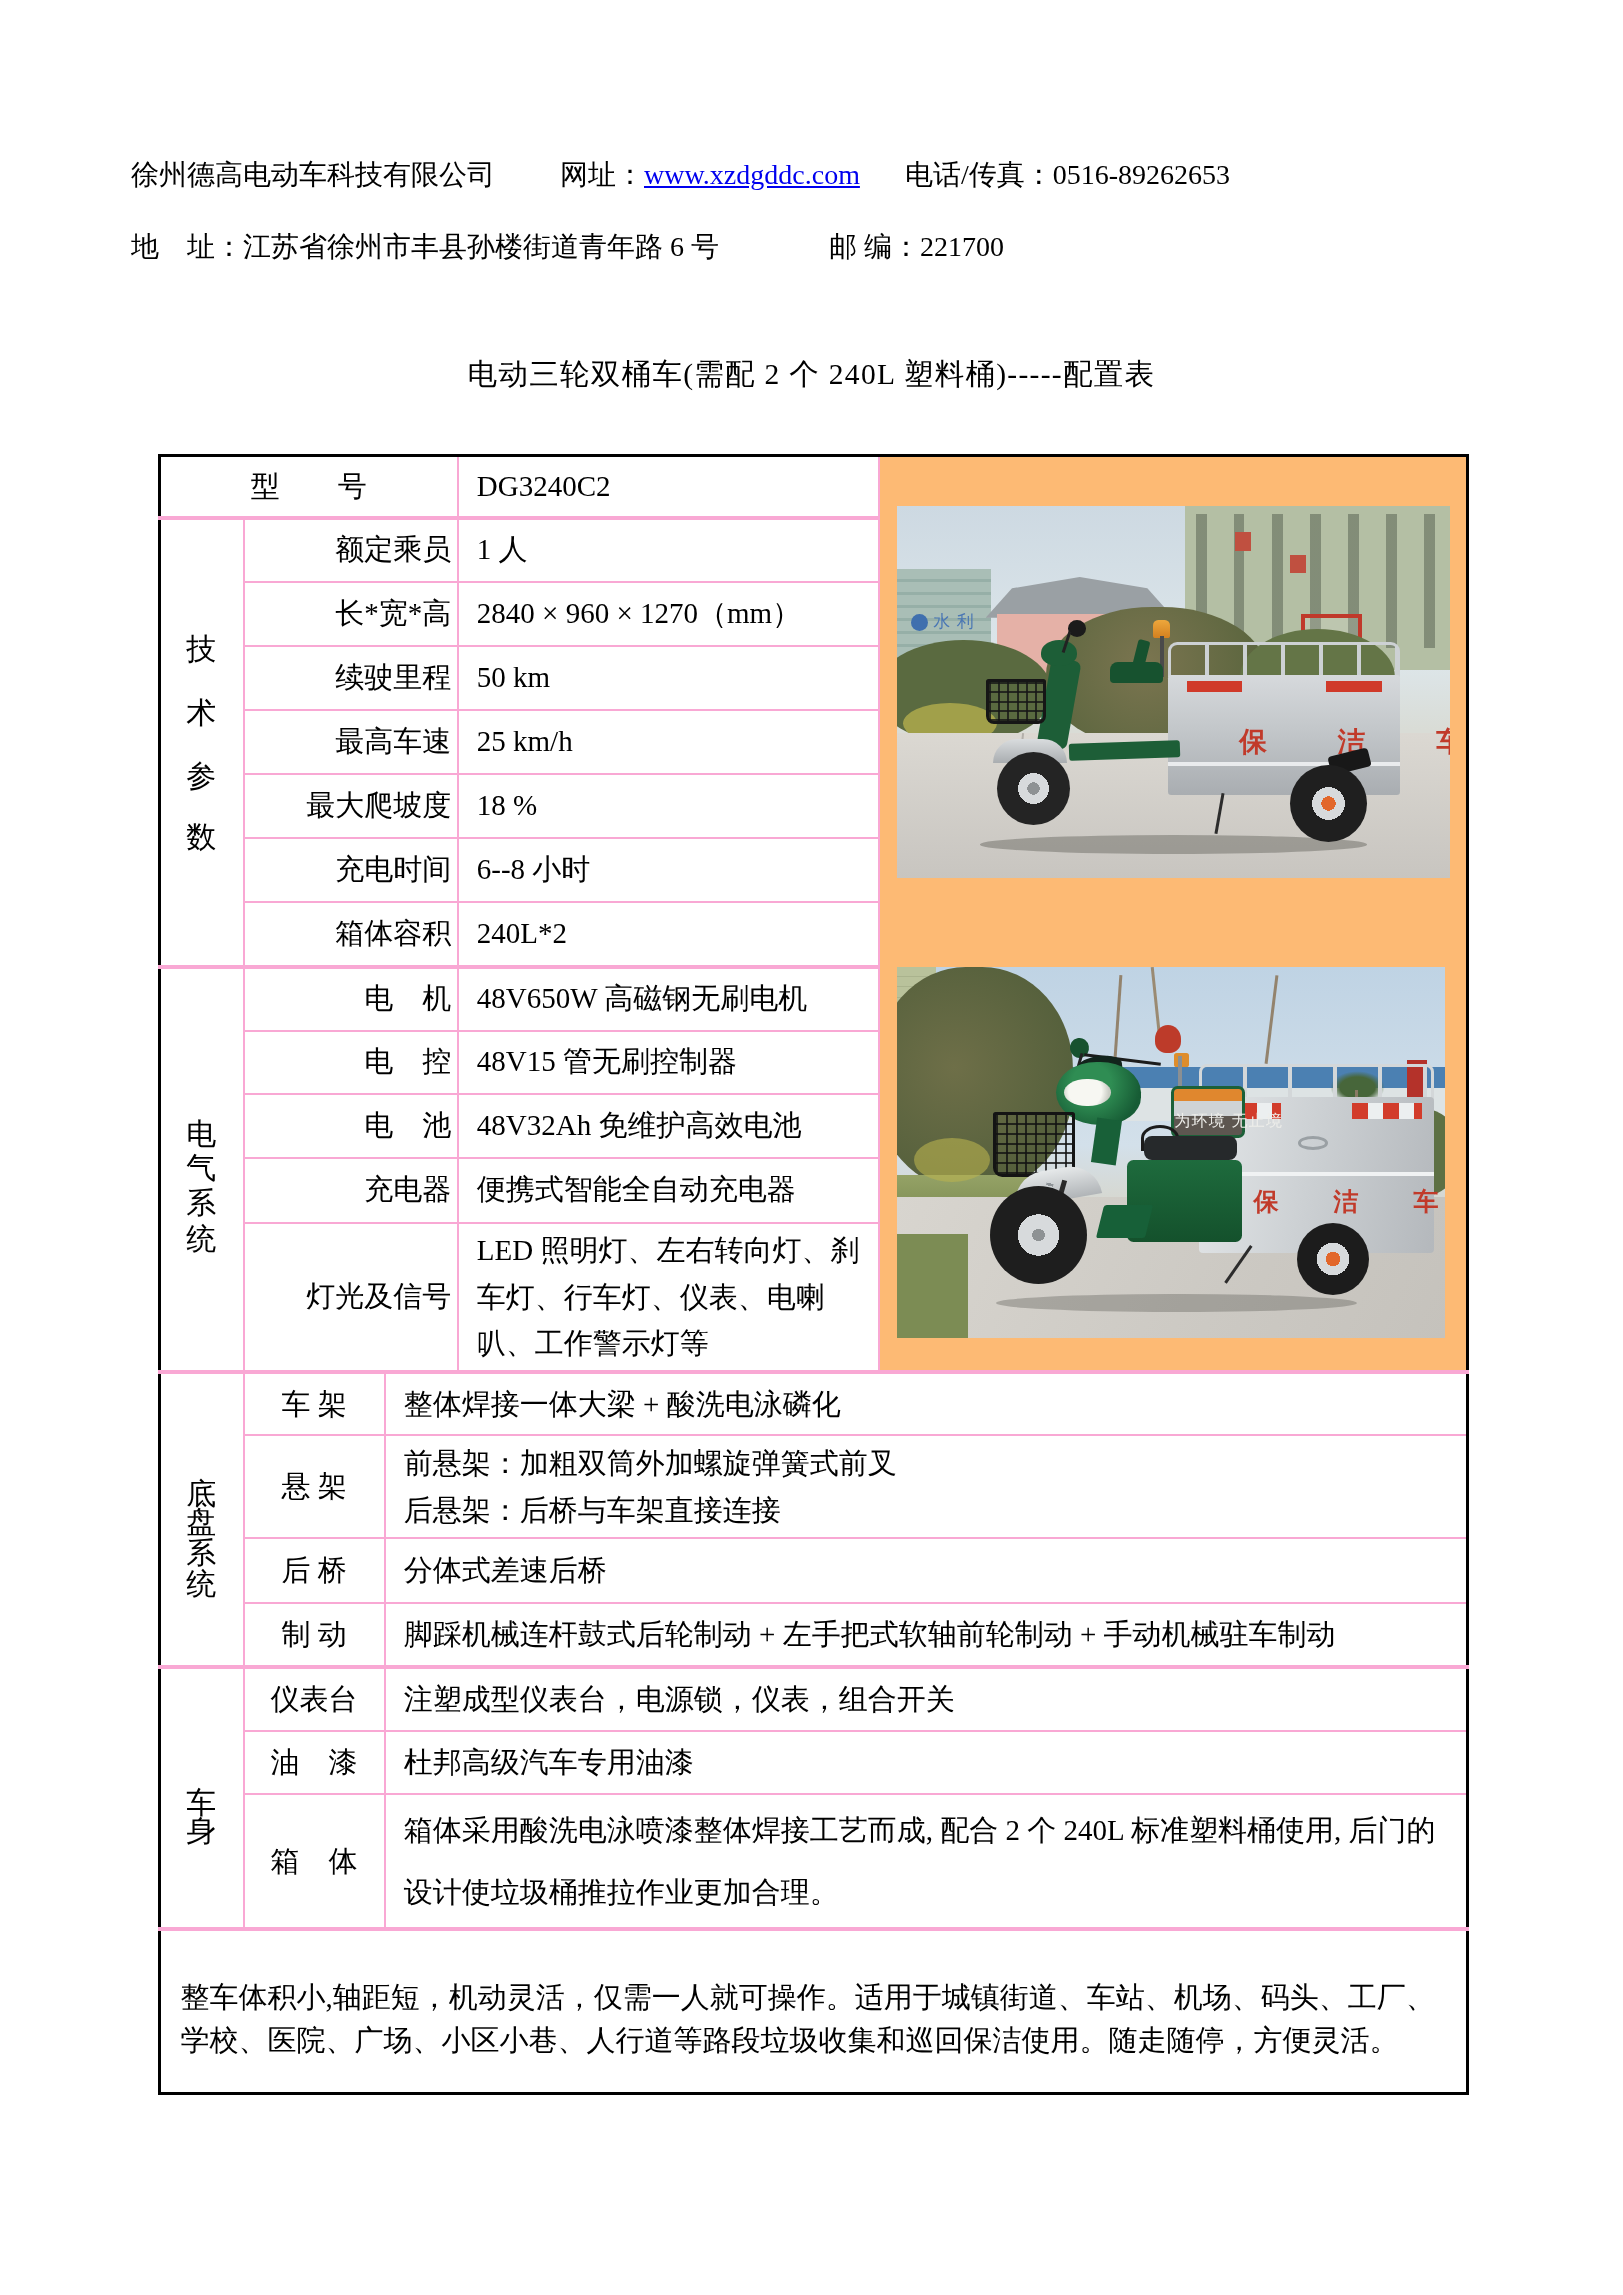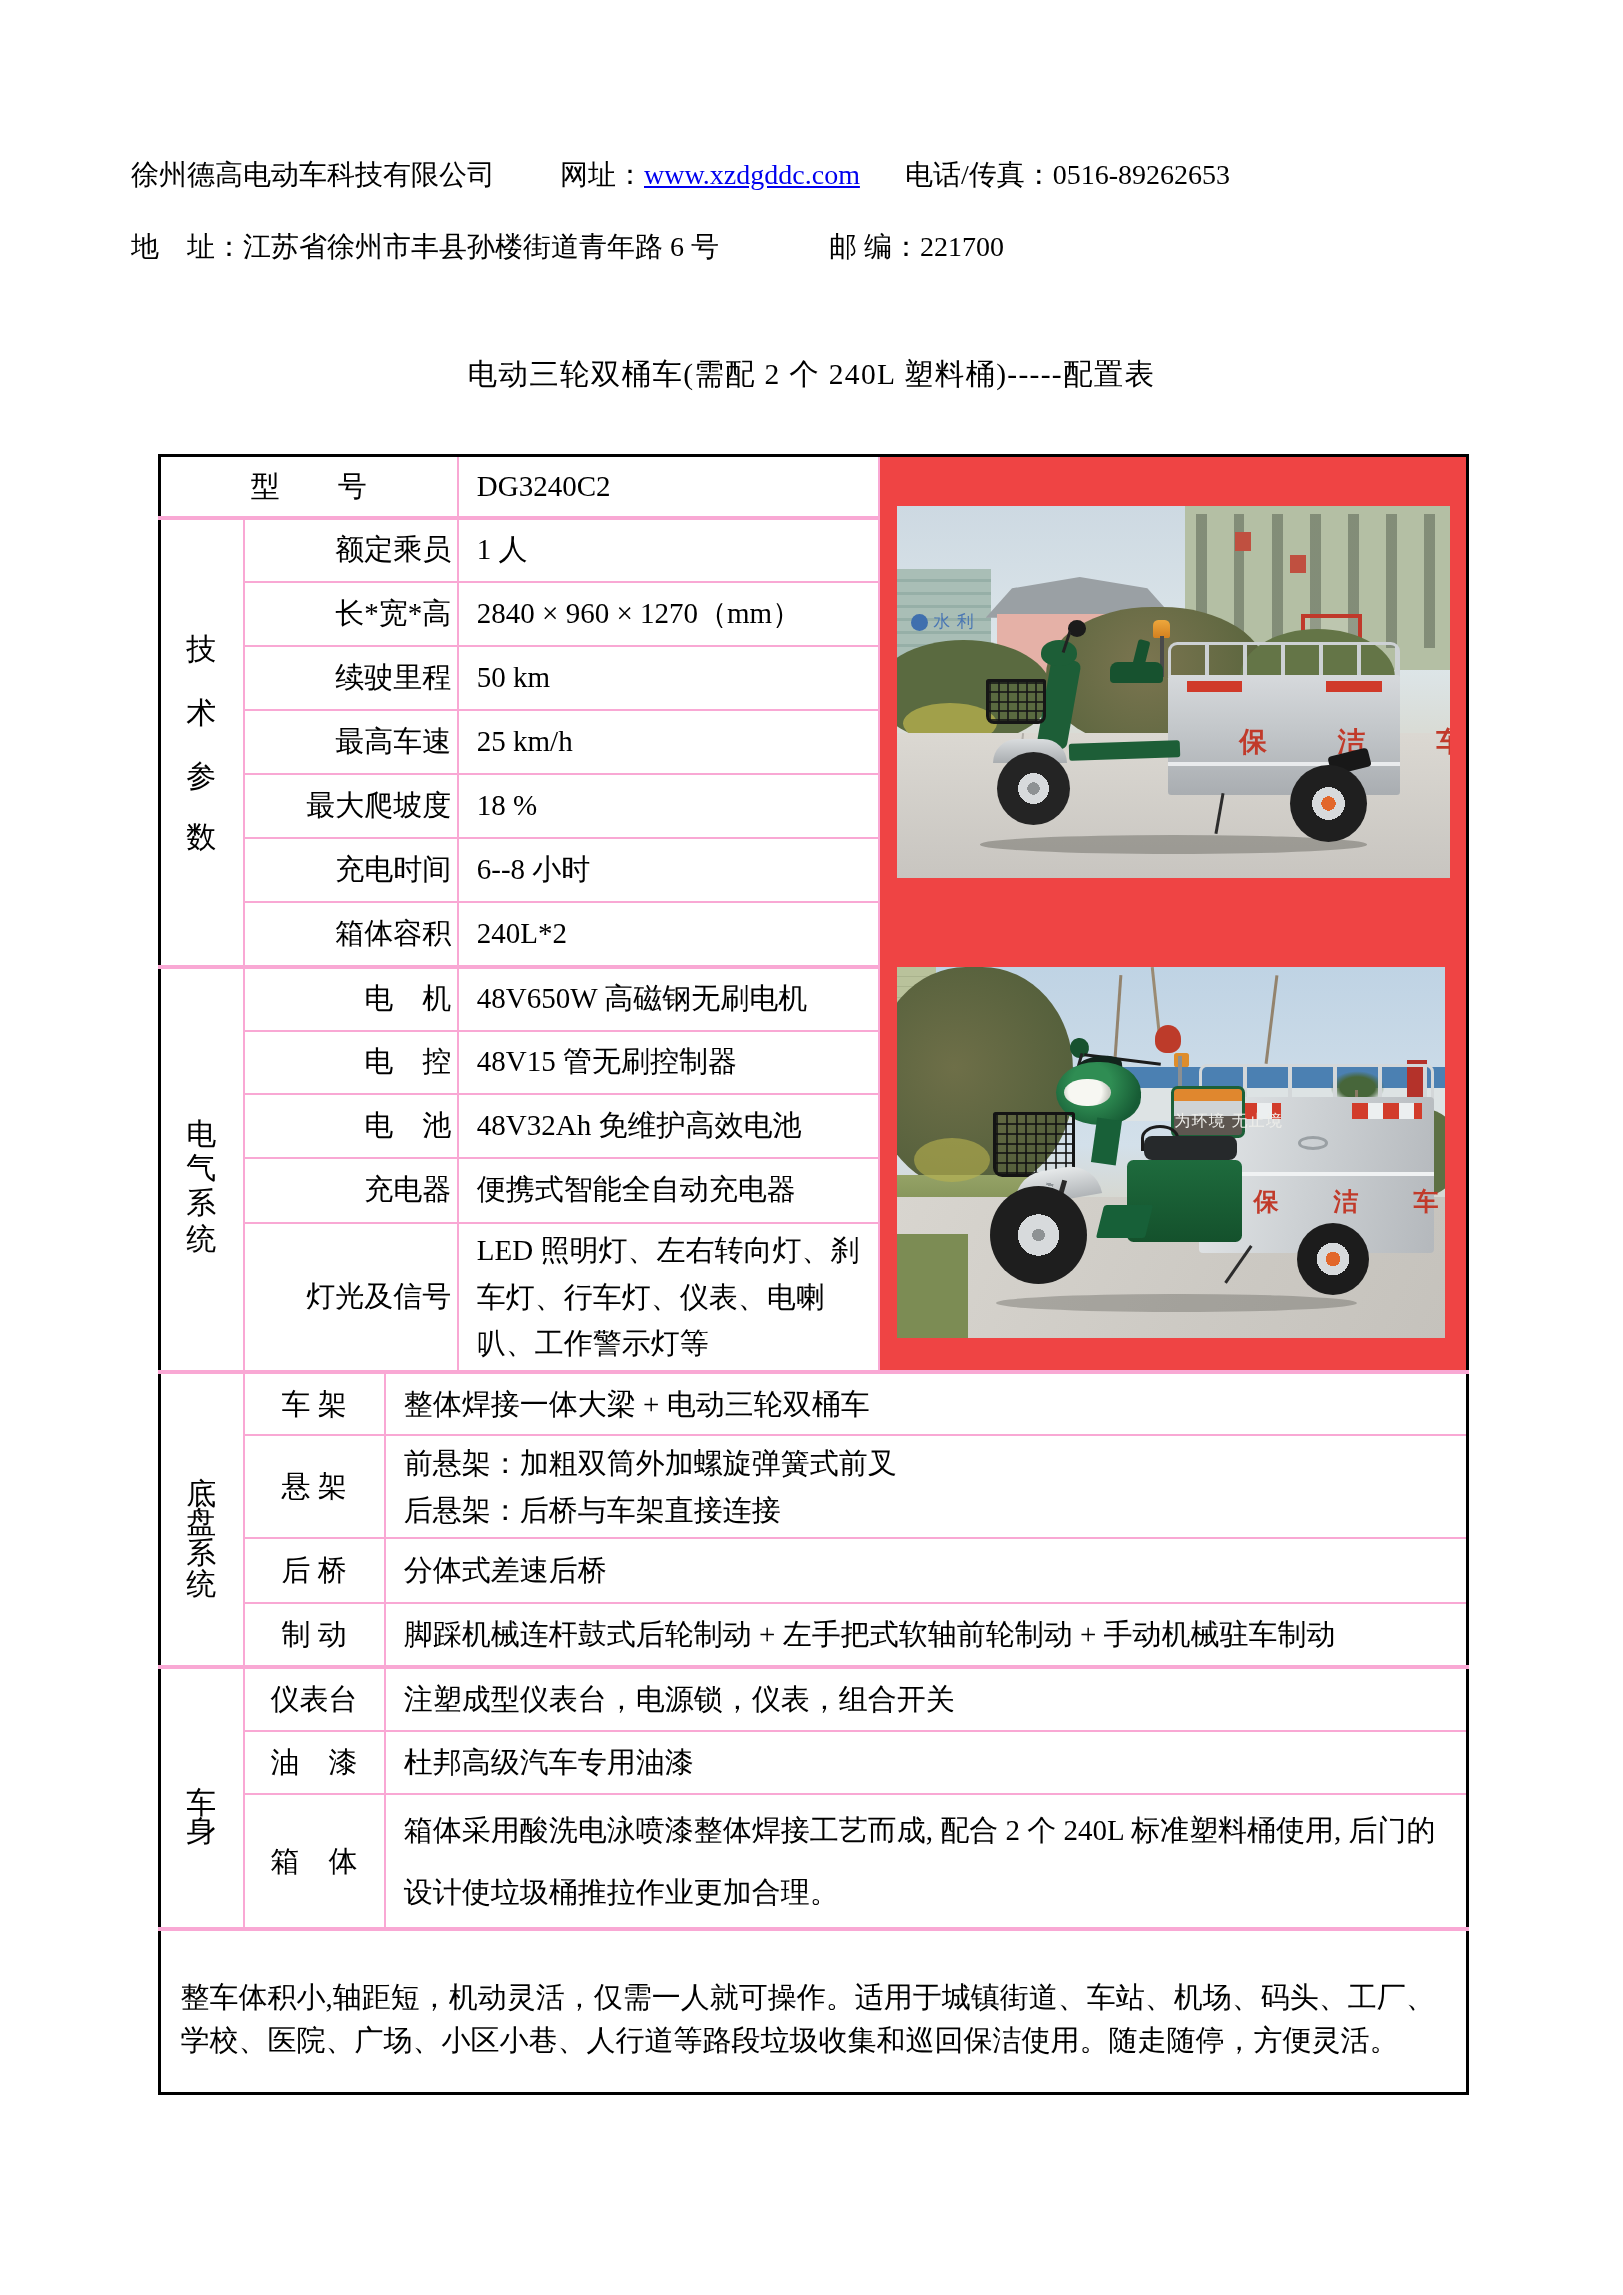--- a/index.html
+++ b/index.html
@@ -28,21 +28,21 @@
   .cat-elec .vert{letter-spacing:1.15em;}
   .cat-chassis .vert{letter-spacing:1.0em;}
   .cat-body .vert{letter-spacing:1.0em;}
   td.lbl{text-align:right;padding:2.6px 5.2px 2.6px 22px;}
   td.lbl-c{text-align:center;padding:2.6px 3.9px;}
   td.model-lbl{text-align:center;padding:2.6px 3.9px;}
   td.val{text-align:left;padding:3.9px 14.4px 3.9px 18.3px;white-space:pre-line;}
   td.val.tight{line-height:1.6;}
   td.val.tall{line-height:2.15;}
   td.note{padding:22px 19.6px 6.5px 19.6px;line-height:2.15;text-align:left;}
-  td.photo-cell{vertical-align:top;padding:0;background:#ef4444;}
+  td.photo-cell{vertical-align:top;padding:0;background:#fdba74;}
   
   .photo{position:relative;overflow:hidden;}
   .photo div{position:absolute;}
   .photo1{width:553px;height:372px;margin:17px 0 0 17.7px;
           background:linear-gradient(180deg,#cdd9e2 0%,#dde6ea 42%,#d9dcd6 60%);}
   .photo2{width:548px;height:371px;margin:89px 0 0 17.7px;
           background:linear-gradient(180deg,#bfd3e4 0%,#d3e0ea 48%,#d6d8d2 62%);}
   
   .p1-bldg{left:52%;top:0;width:48%;height:44%;background:#b4bfa4;}
   .p1-bldg-win{left:54%;top:2%;width:44%;height:36%;
@@ -344,21 +344,21 @@
     <td class="val">便携式智能全自动充电器</td>
   </tr>
   <tr style="height:139px">
     <td class="lbl" colspan="2">灯光及信号</td>
     <td class="val tight">LED 照明灯、左右转向灯、刹车灯、行车灯、仪表、电喇叭、工作警示灯等</td>
   </tr>
 
   <tr class="sec" style="height:63px">
     <td class="cat cat-chassis" rowspan="4"><span class="vert">底盘系统</span></td>
     <td class="lbl-c">车 架</td>
-    <td class="val" colspan="3">整体焊接一体大梁 + 电动三轮双桶车</td>
+    <td class="val" colspan="3">整体焊接一体大梁 + 酸洗电泳磷化</td>
   </tr>
   <tr style="height:92px">
     <td class="lbl-c">悬 架</td>
     <td class="val tight" colspan="3">前悬架：加粗双筒外加螺旋弹簧式前叉
 后悬架：后桥与车架直接连接</td>
   </tr>
   <tr style="height:65px">
     <td class="lbl-c">后 桥</td>
     <td class="val" colspan="3">分体式差速后桥</td>
   </tr>

